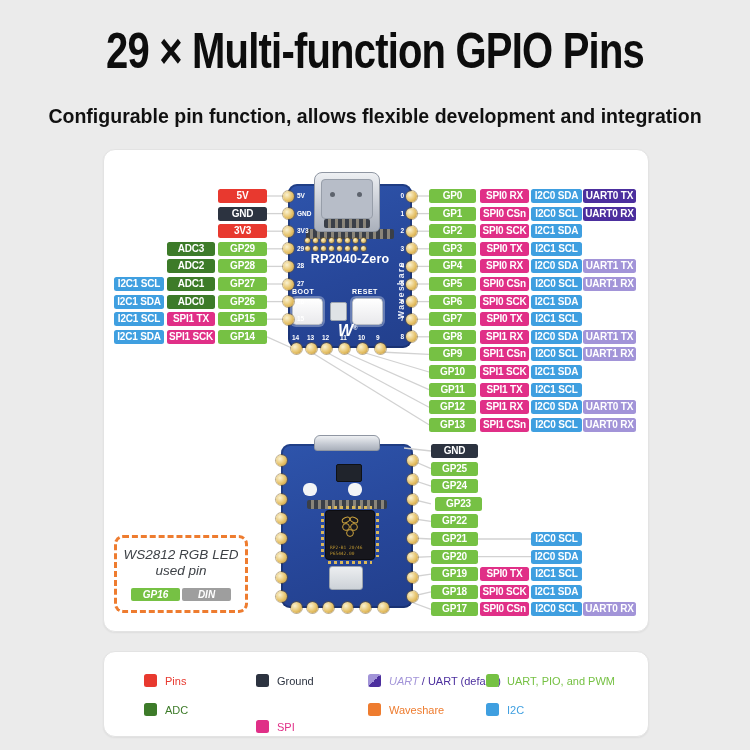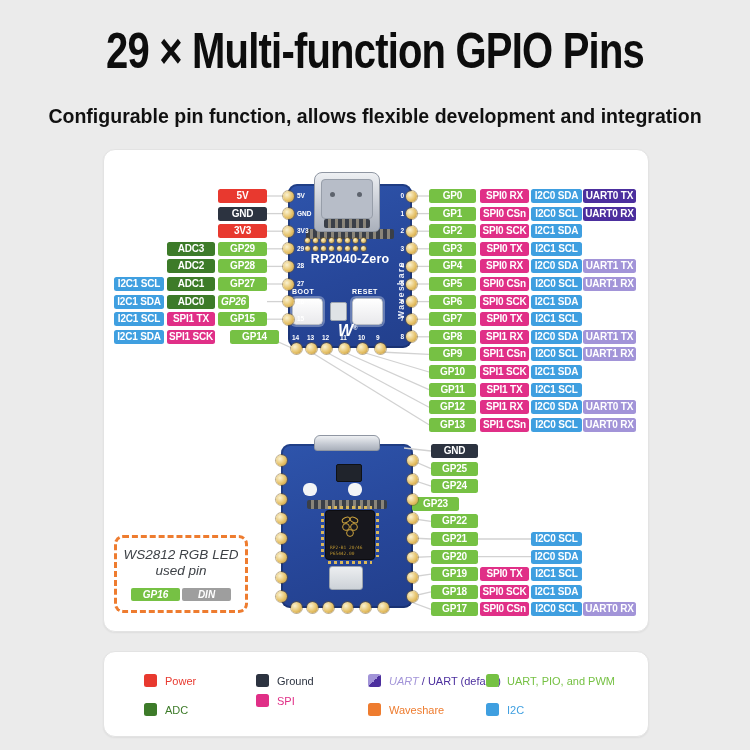--- a/index.html
+++ b/index.html
@@ -217,31 +217,31 @@
       <div class="badge" style="left: 114px; top: 74.2px; width: 49px; background: rgb(232, 57, 47);">3V3</div>
       <div class="badge" style="left: 63px; top: 91.8px; width: 48px; background: rgb(61, 123, 41);">ADC3</div>
       <div class="badge" style="left: 114px; top: 91.8px; width: 49px; background: rgb(118, 193, 68);">GP29</div>
       <div class="badge" style="left: 63px; top: 109.4px; width: 48px; background: rgb(61, 123, 41);">ADC2</div>
       <div class="badge" style="left: 114px; top: 109.4px; width: 49px; background: rgb(118, 193, 68);">GP28</div>
       <div class="badge" style="left: 10px; top: 127px; width: 50px; background: rgb(63, 159, 224);">I2C1 SCL</div>
       <div class="badge" style="left: 63px; top: 127px; width: 48px; background: rgb(61, 123, 41);">ADC1</div>
       <div class="badge" style="left: 114px; top: 127px; width: 49px; background: rgb(118, 193, 68);">GP27</div>
       <div class="badge" style="left: 10px; top: 144.6px; width: 50px; background: rgb(63, 159, 224);">I2C1 SDA</div>
       <div class="badge" style="left: 63px; top: 144.6px; width: 48px; background: rgb(61, 123, 41);">ADC0</div>
-      <div class="badge" style="left: 114px; top: 144.6px; width: 31px; background: rgb(118, 193, 68); font-style: italic;">GP26</div>
+      <div class="badge" style="left: 114px; top: 144.6px; width: 49px; background: rgb(118, 193, 68);">GP26</div>
       <div class="badge" style="left: 10px; top: 162.2px; width: 50px; background: rgb(63, 159, 224);">I2C1 SCL</div>
       <div class="badge" style="left: 63px; top: 162.2px; width: 48px; background: rgb(224, 47, 135);">SPI1 TX</div>
       <div class="badge" style="left: 114px; top: 162.2px; width: 49px; background: rgb(118, 193, 68);">GP15</div>
       <div class="badge" style="left: 10px; top: 179.8px; width: 50px; background: rgb(63, 159, 224);">I2C1 SDA</div>
       <div class="badge" style="left: 63px; top: 179.8px; width: 48px; background: rgb(224, 47, 135);">SPI1 SCK</div>
-      <div class="badge" style="left: 114px; top: 179.8px; width: 49px; background: rgb(118, 193, 68); margin-left: 12px;">GP14</div>
+      <div class="badge" style="left: 114px; top: 179.8px; width: 49px; background: rgb(118, 193, 68);">GP14</div>
       <div class="badge" style="left: 327px; top: 294px; width: 47px; background: rgb(44, 51, 64);">GND</div>
       <div class="badge" style="left: 327px; top: 311.6px; width: 47px; background: rgb(118, 193, 68);">GP25</div>
       <div class="badge" style="left: 327px; top: 329.2px; width: 47px; background: rgb(118, 193, 68);">GP24</div>
-      <div class="badge" style="left: 308px; top: 346.8px; width: 47px; background: rgb(118, 193, 68);">GP23</div>
+      <div class="badge" style="left: 331px; top: 346.8px; width: 47px; background: rgb(118, 193, 68);">GP23</div>
       <div class="badge" style="left: 327px; top: 364.4px; width: 47px; background: rgb(118, 193, 68);">GP22</div>
       <div class="badge" style="left: 327px; top: 382px; width: 47px; background: rgb(118, 193, 68);">GP21</div>
       <div class="badge" style="left: 427px; top: 382px; width: 51px; background: rgb(63, 159, 224);">I2C0 SCL</div>
       <div class="badge" style="left: 327px; top: 399.6px; width: 47px; background: rgb(118, 193, 68);">GP20</div>
       <div class="badge" style="left: 427px; top: 399.6px; width: 51px; background: rgb(63, 159, 224);">I2C0 SDA</div>
       <div class="badge" style="left: 327px; top: 417.2px; width: 47px; background: rgb(118, 193, 68);">GP19</div>
       <div class="badge" style="left: 376px; top: 417.2px; width: 49px; background: rgb(224, 47, 135);">SPI0 TX</div>
       <div class="badge" style="left: 427px; top: 417.2px; width: 51px; background: rgb(63, 159, 224);">I2C1 SCL</div>
       <div class="badge" style="left: 327px; top: 434.8px; width: 47px; background: rgb(118, 193, 68);">GP18</div>
       <div class="badge" style="left: 376px; top: 434.8px; width: 49px; background: rgb(224, 47, 135);">SPI0 SCK</div>
@@ -332,39 +332,39 @@
       <div class="pad" style="left: 225px; top: 96px; width: 5px; height: 5px;"></div>
       <div class="pad" style="left: 233px; top: 96px; width: 5px; height: 5px;"></div>
       <div class="pad" style="left: 241px; top: 96px; width: 5px; height: 5px;"></div>
       <div class="pad" style="left: 249px; top: 96px; width: 5px; height: 5px;"></div>
       <div class="pad" style="left: 257px; top: 96px; width: 5px; height: 5px;"></div>
     </div>
 
   <div id="legendCard" class="card">
       <div class="legendItem" style="left: 40px; top: 22px;">
         <div class="legendSwatch" style="background: rgb(232, 57, 47);"></div>
-        <div class="legendLabel"><span style="color: rgb(232, 57, 47);">Power</span></div>
+        <div class="legendLabel"><span style="color: rgb(232, 57, 47);">Pins</span></div>
       </div>
       <div class="legendItem" style="left: 152px; top: 22px;">
         <div class="legendSwatch" style="background: rgb(44, 51, 64);"></div>
         <div class="legendLabel"><span style="color: rgb(44, 51, 64);">Ground</span></div>
       </div>
       <div class="legendItem" style="left: 264px; top: 22px;">
         <div class="legendSwatch" style="background: linear-gradient(135deg, rgb(162, 148, 216) 0px, rgb(162, 148, 216) 50%, rgb(76, 47, 158) 50%, rgb(76, 47, 158) 100%);"></div>
         <div class="legendLabel"><span style="color: rgb(162, 148, 216); font-style: italic;">UART</span><span style="color: rgb(76, 47, 158);"> / </span><span style="color: rgb(76, 47, 158);">UART (default)</span></div>
       </div>
       <div class="legendItem" style="left: 382px; top: 22px;">
         <div class="legendSwatch" style="background: rgb(118, 193, 68);"></div>
         <div class="legendLabel"><span style="color: rgb(118, 193, 68);">UART, PIO, and PWM</span></div>
       </div>
       <div class="legendItem" style="left: 40px; top: 51px;">
         <div class="legendSwatch" style="background: rgb(61, 123, 41);"></div>
         <div class="legendLabel"><span style="color: rgb(61, 123, 41);">ADC</span></div>
       </div>
-      <div class="legendItem" style="left: 152px; top: 42px;">
+      <div class="legendItem" style="left: 152px; top: 68px;">
         <div class="legendSwatch" style="background: rgb(224, 47, 135);"></div>
         <div class="legendLabel"><span style="color: rgb(224, 47, 135);">SPI</span></div>
       </div>
       <div class="legendItem" style="left: 264px; top: 51px;">
         <div class="legendSwatch" style="background: rgb(238, 124, 47);"></div>
         <div class="legendLabel"><span style="color: rgb(238, 124, 47);">Waveshare</span></div>
       </div>
       <div class="legendItem" style="left: 382px; top: 51px;">
         <div class="legendSwatch" style="background: rgb(63, 159, 224);"></div>
         <div class="legendLabel"><span style="color: rgb(63, 159, 224);">I2C</span></div>

